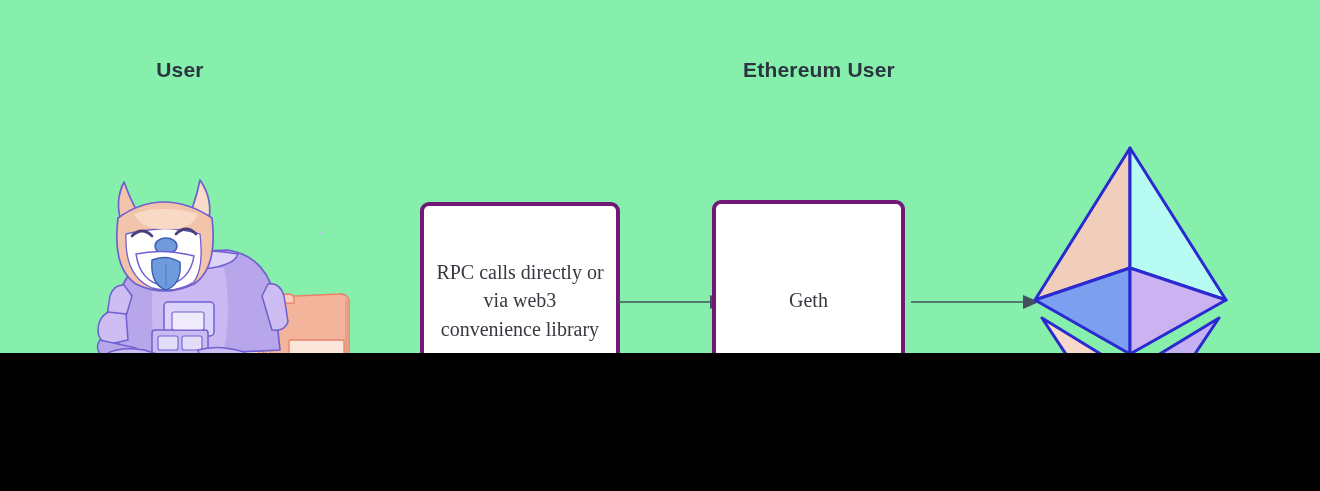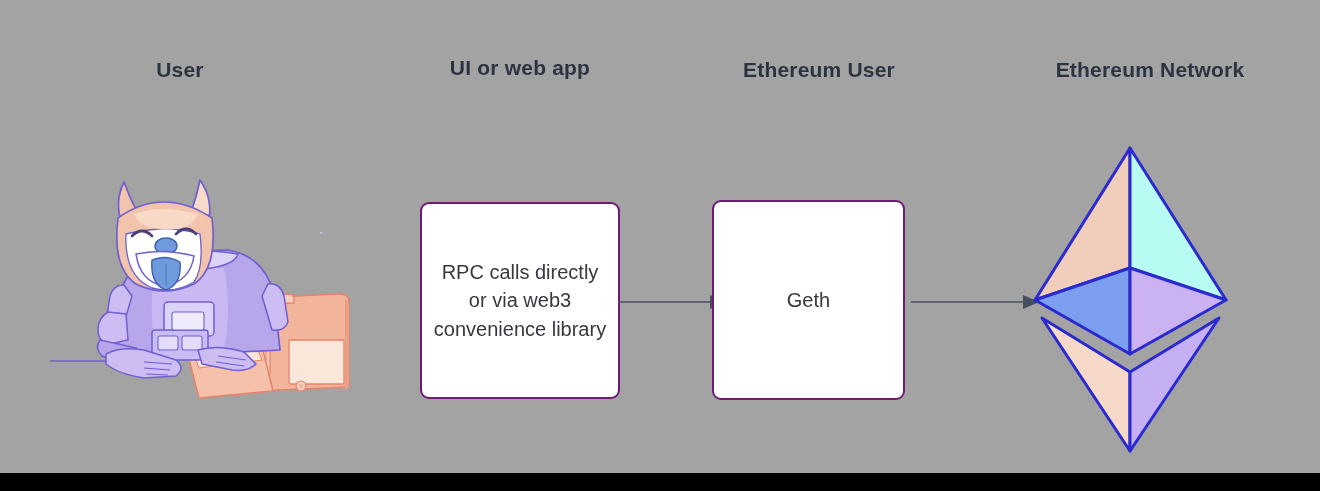--- a/index.html
+++ b/index.html
@@ -7,22 +7,22 @@
     margin: 0;
     padding: 0;
     background: #000000;
   }
   body {
     font-family: "Liberation Sans", sans-serif;
   }
   #canvas {
     position: relative;
     width: 1320px;
-    height: 473px;
-    background: #a3a3a3;
+    height: 353px;
+    background: #86efac;
     overflow: hidden;
   }
 
   
   .col-label {
     position: absolute;
     color: #2b3440;
     font-family: "Liberation Sans", sans-serif;
     font-weight: bold;
     font-size: 21px;
@@ -34,28 +34,28 @@
   }
   .col-label.user      { left: 180px;  top: 58px; }
   .col-label.webapp    { left: 520px;  top: 56px; }
   .col-label.node      { left: 819px;  top: 58px; }
   .col-label.network   { left: 1150px; top: 58px; }
 
   
   .proc-box {
     position: absolute;
     background: #ffffff;
-    border: 2px solid #701a75;
+    border: 4px solid #701a75;
     border-radius: 9px;
     box-sizing: border-box;
     display: flex;
     align-items: center;
     justify-content: center;
     color: #36393f;
-    font-family: Liberation Sans, sans-serif;
+    font-family: Liberation Serif, serif;
     font-size: 20px;
     line-height: 1.42;
     text-align: center;
     padding: 6px 10px;
     white-space: pre-line;
   }
   #box-webapp {
     left: 420px;
     top: 202px;
     width: 200px;
@@ -93,25 +93,23 @@
     height: 315px;
   }
 </style>
 </head>
 <body>
 
 <div id="canvas">
 
   <div class="col-label user">User</div>
 
-  <div class="col-label webapp">UI or web app</div>
 
   <div class="col-label node">Ethereum User</div>
 
-  <div class="col-label network">Ethereum Network</div>
 
   <svg id="user-illustration" viewBox="0 0 320 232">
     <g>
       <line x1="2" y1="189" x2="62" y2="189" stroke="#6f5fd0" stroke-width="1.6"></line>
     </g>
 
     <circle cx="273" cy="61" r="1.3" fill="#cdbdf2"></circle>
 
     <g>
 

